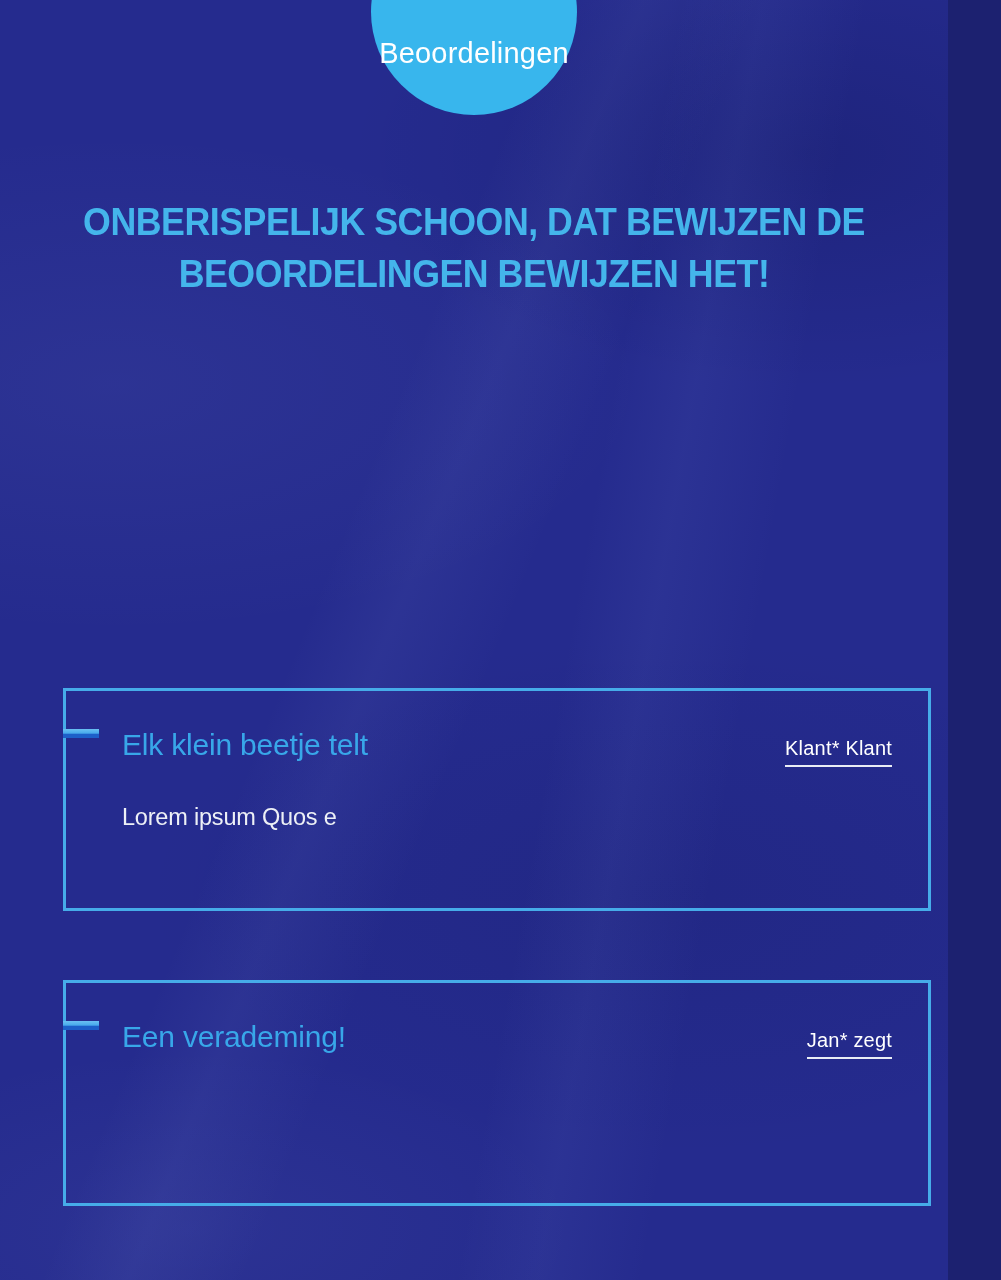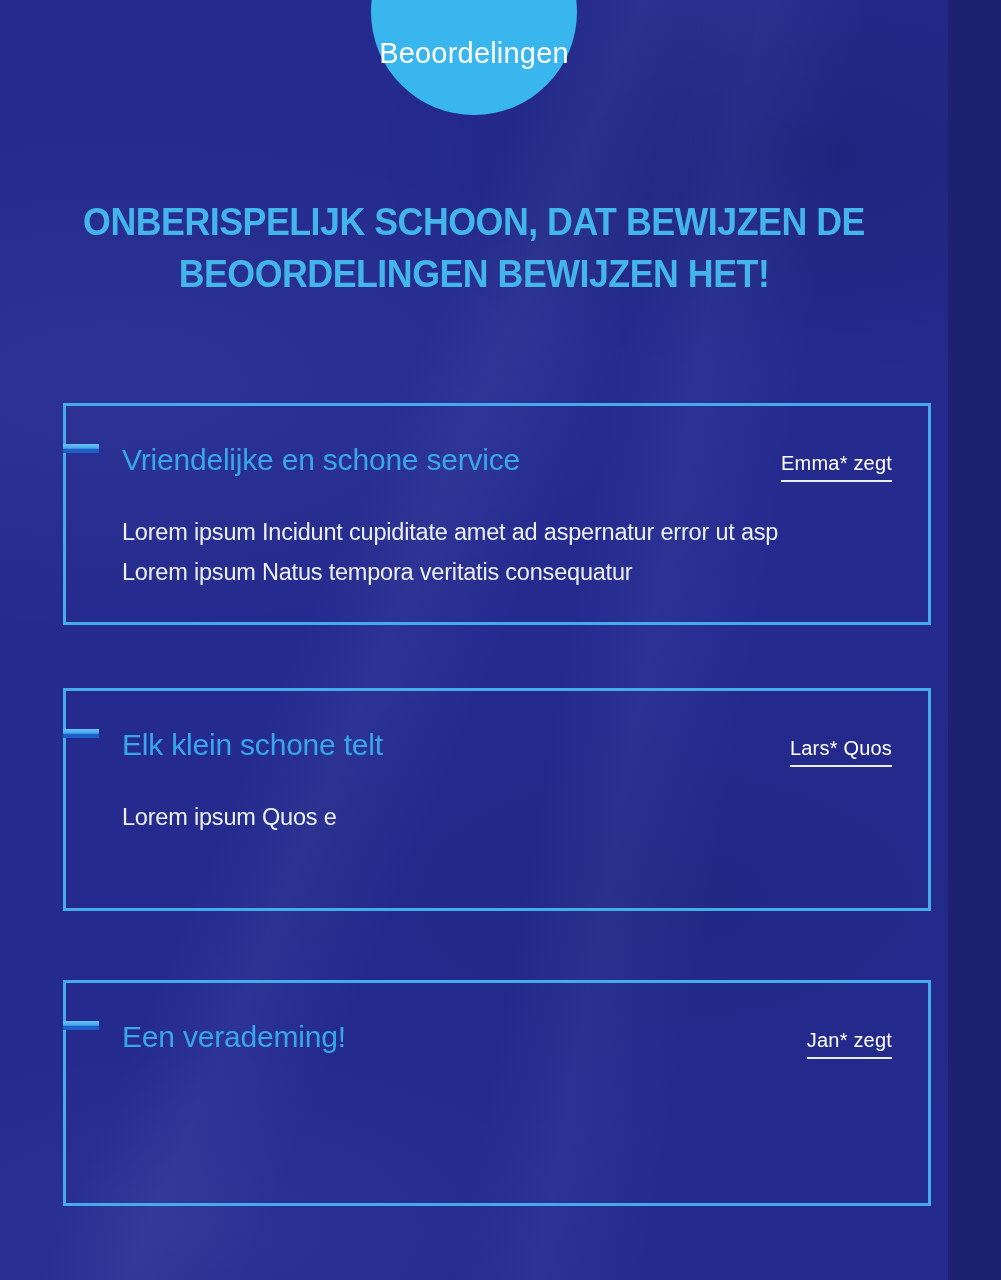--- a/index.html
+++ b/index.html
@@ -120,34 +120,25 @@
 <div class="page">
 
   <div class="badge-circle"></div>
   <div class="badge-label">Beoordelingen</div>
 
   <h1 class="page-heading">
     <span class="line">ONBERISPELIJK SCHOON, DAT BEWIJZEN DE</span>
     <span class="line">BEOORDELINGEN BEWIJZEN HET!</span>
   </h1>
 
-  <div class="card" style="top:403px; height:222px;">
-    <div class="card-dash"></div>
-    <div class="card-title">Vriendelijke en schone service</div>
-    <a class="card-author">Emma* zegt</a>
-    <div class="card-body">
-      <div>Lorem ipsum Incidunt cupiditate amet ad aspernatur error ut asp</div>
-      <div>Lorem ipsum Natus tempora veritatis consequatur</div>
-    </div>
-  </div>
 
   <div class="card" style="top:688px; height:223px;">
     <div class="card-dash"></div>
-    <div class="card-title">Elk klein schone telt</div>
-    <a class="card-author">Lars* Quos</a>
+    <div class="card-title">Elk klein beetje telt</div>
+    <a class="card-author">Klant* Klant</a>
     <div class="card-body">
       <div>Lorem ipsum Quos e</div>
     </div>
   </div>
 
   <div class="card" style="top:980px; height:226px;">
     <div class="card-dash"></div>
     <div class="card-title">Een verademing!</div>
     <a class="card-author">Jan* zegt</a>
   </div>

